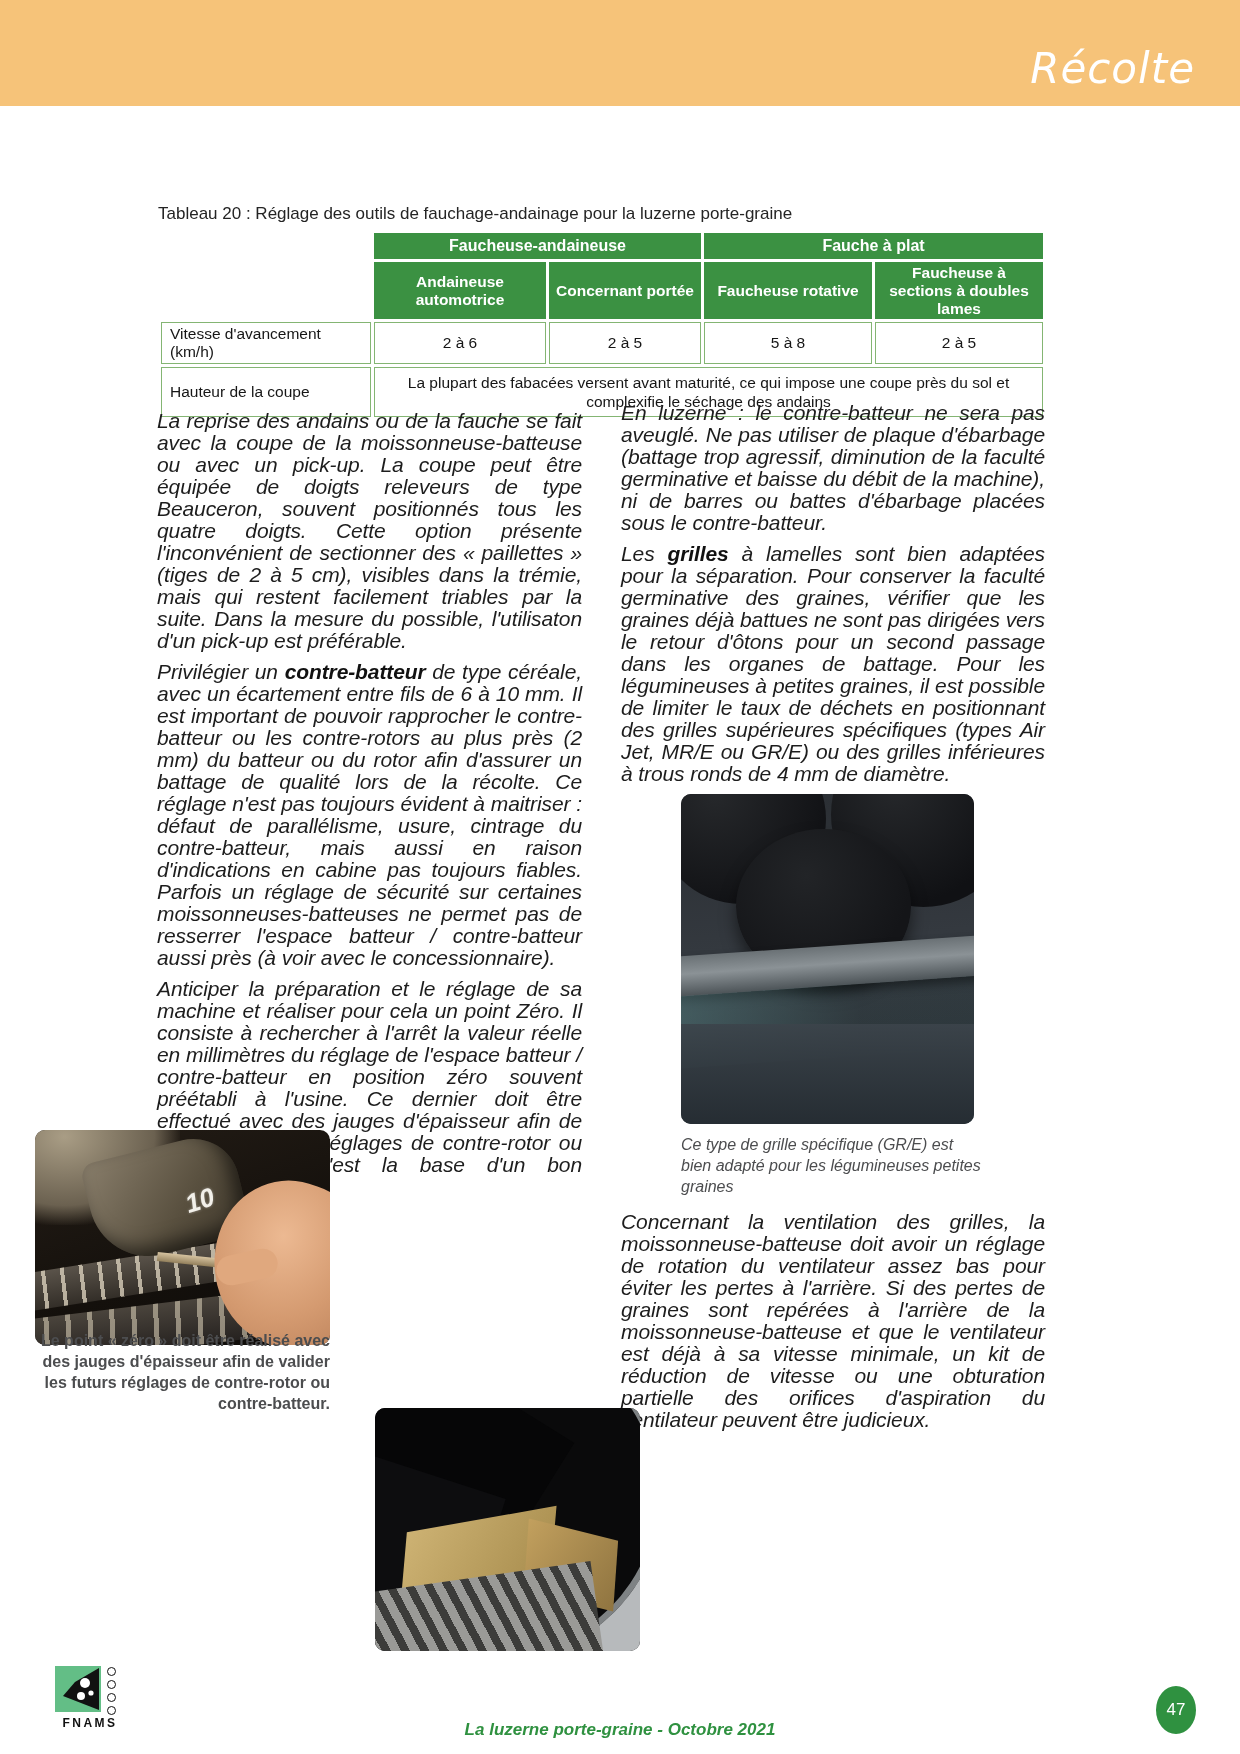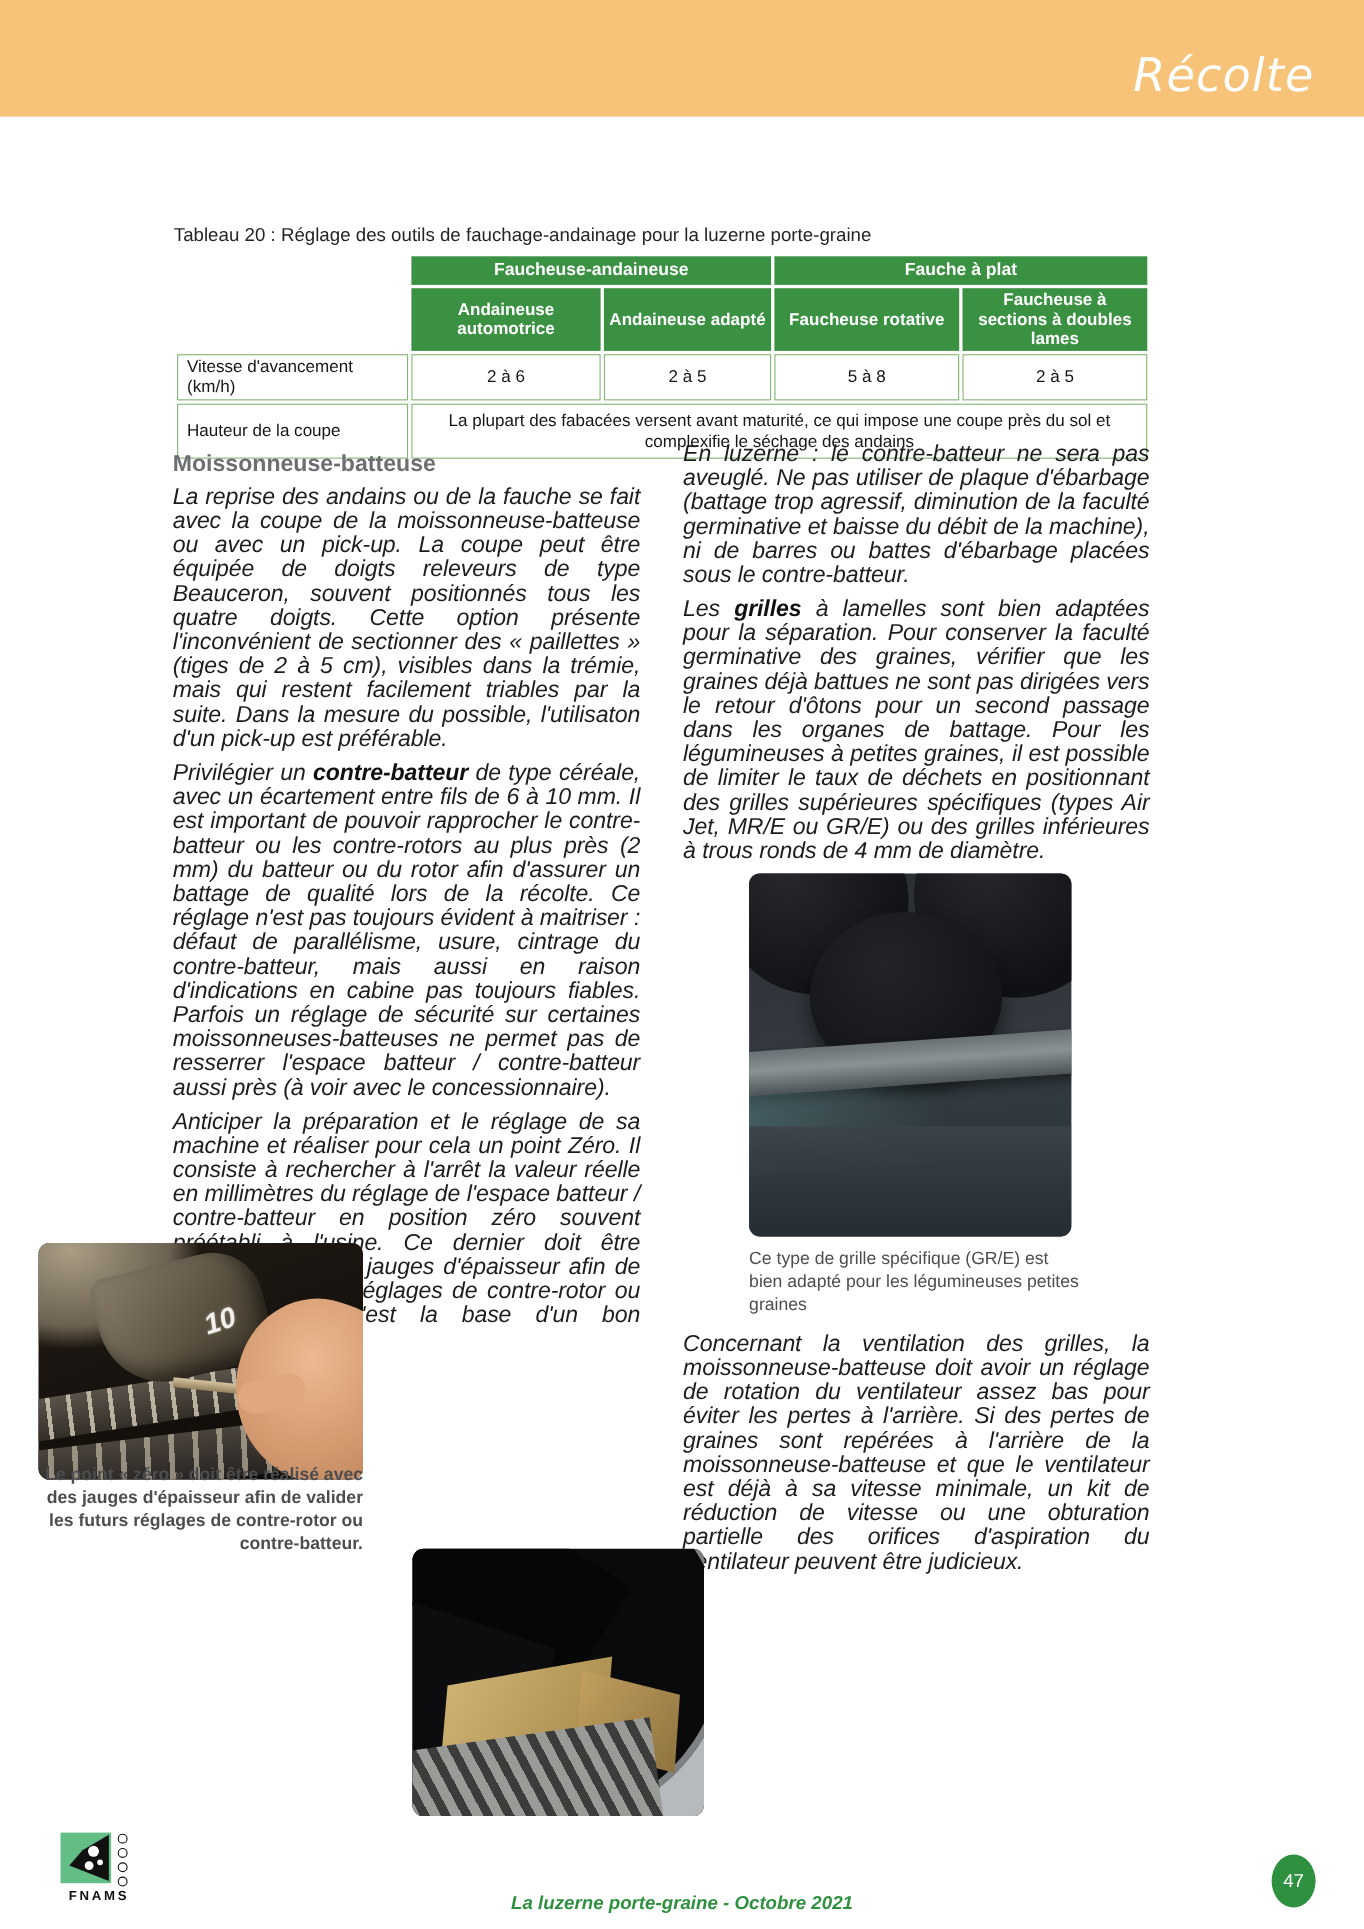--- a/index.html
+++ b/index.html
@@ -98,21 +98,21 @@
   .p3-tan1{left:28px;top:112px;width:152px;height:60px;transform:rotate(-10deg) skewX(-15deg);
            background:linear-gradient(120deg,#cdb273,#a98e4f);}
   .p3-tan2{left:150px;top:122px;width:92px;height:70px;transform:rotate(14deg) skewX(10deg);
            background:linear-gradient(120deg,#c2a05e,#8f7440);}
   .p3-slats{left:-12px;bottom:-18px;width:235px;height:92px;transform:rotate(-8deg);
             background:repeating-linear-gradient(70deg,#9a9a97 0 9px,#3c3c3a 9px 17px);}
 
   
   .cap-gauge{position:absolute;left:35px;top:1330px;width:295px;text-align:right;font-weight:bold;}
   
-  .cap-grille{margin:0 12px 14px 60px;width:300px;}
+  .cap-grille{margin:0 12px 14px 60px;width:300px;font-style:italic;}
 
   
   .fnams{position:absolute;left:55px;top:1666px;width:70px;text-align:center;}
   .fnams-sq{position:relative;width:46px;height:46px;background:#63BE86;}
   .fnams-dots{position:absolute;left:52px;top:1px;}
   .fnams-dots i{display:block;width:7px;height:7px;border:1.5px solid #111;border-radius:50%;
                 background:#fff;margin-bottom:4px;}
   .fnams-label{margin-top:4px;font-size:12px;font-weight:bold;letter-spacing:2.5px;color:#111;}
   .footer-journal{position:absolute;left:0;top:1720px;width:100%;text-align:center;
                   font-size:17px;font-weight:bold;font-style:italic;color:#2F9140;}
@@ -141,40 +141,39 @@
       </colgroup>
     <tbody>
         <tr class="ghead">
       <td class="blank"></td>
       <th colspan="2">Faucheuse-andaineuse</th>
       <th colspan="2">Fauche à plat</th>
     </tr>
     <tr class="ghead2">
       <td class="blank"></td>
       <th>Andaineuse automotrice</th>
-      <th>Andaineuse adapté</th>
+      <th>Concernant portée</th>
       <th>Faucheuse rotative</th>
       <th>Faucheuse à sections à doubles lames</th>
     </tr>
     <tr>
       <td class="rlabel">Vitesse d'avancement (km/h)</td>
       <td class="val">2 à 6</td>
       <td class="val">2 à 5</td>
       <td class="val">5 à 8</td>
       <td class="val">2 à 5</td>
     </tr>
     <tr>
       <td class="rlabel">Hauteur de la coupe</td>
       <td class="val spanval" colspan="4">La plupart des fabacées versent avant maturité, ce qui impose une coupe près du sol et complexifie le séchage des andains</td>
     </tr>
   </tbody>
     </table>
 
   <div class="col col-left">
-    <h2 class="sec">Moissonneuse-batteuse</h2>
     <p class="body">La reprise des andains ou de la fauche se fait avec la coupe de la moissonneuse-batteuse ou avec un pick-up. La coupe peut être équipée de doigts releveurs de type Beauceron, souvent positionnés tous les quatre doigts. Cette option présente l'inconvénient de sectionner des « paillettes » (tiges de 2 à 5 cm), visibles dans la trémie, mais qui restent facilement triables par la suite. Dans la mesure du possible, l'utilisaton d'un pick-up est préférable.</p>
     <p class="body"><span>Privilégier un </span><b>contre-batteur</b><span> de type céréale, avec un écartement entre fils de 6 à 10 mm. Il est important de pouvoir rapprocher le contre-batteur ou les contre-rotors au plus près (2 mm) du batteur ou du rotor afin d'assurer un battage de qualité lors de la récolte. Ce réglage n'est pas toujours évident à maitriser : défaut de parallélisme, usure, cintrage du contre-batteur, mais aussi en raison d'indications en cabine pas toujours fiables. Parfois un réglage de sécurité sur certaines moissonneuses-batteuses ne permet pas de resserrer l'espace batteur / contre-batteur aussi près (à voir avec le concessionnaire).</span></p>
     <p class="body"><span>Anticiper la préparation et le réglage de sa machine et réaliser pour cela un point Zéro. Il consiste à rechercher à l'arrêt la valeur réelle en millimètres du réglage de l'espace batteur / contre-batteur en position zéro souvent préétabli à l'usine. Ce dernier doit être effectué avec des jauges d'épaisseur afin de valider les futurs réglages de contre-rotor ou contre-batteur. C'est la base d'un bon réglage</span><span class="period-red">.</span></p>
   </div>
 
   <div class="col col-right">
     <p class="body">En luzerne : le contre-batteur ne sera pas aveuglé. Ne pas utiliser de plaque d'ébarbage (battage trop agressif, diminution de la faculté germinative et baisse du débit de la machine), ni de barres ou battes d'ébarbage placées sous le contre-batteur.</p>
     <p class="body"><span>Les </span><b>grilles</b><span> à lamelles sont bien adaptées pour la séparation. Pour conserver la faculté germinative des graines, vérifier que les graines déjà battues ne sont pas dirigées vers le retour d'ôtons pour un second passage dans les organes de battage. Pour les légumineuses à petites graines, il est possible de limiter le taux de déchets en positionnant des grilles supérieures spécifiques (types Air Jet, MR/E ou GR/E) ou des grilles inférieures à trous ronds de 4 mm de diamètre.</span></p>
 
     <div class="photo photo-grille">

